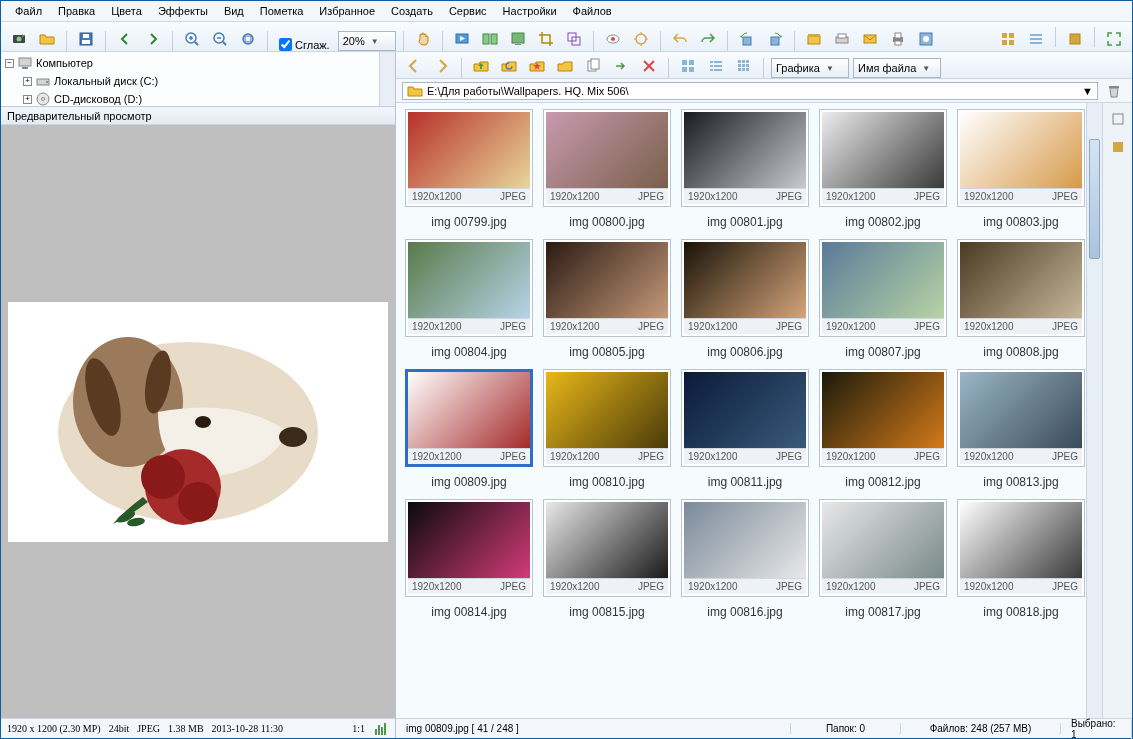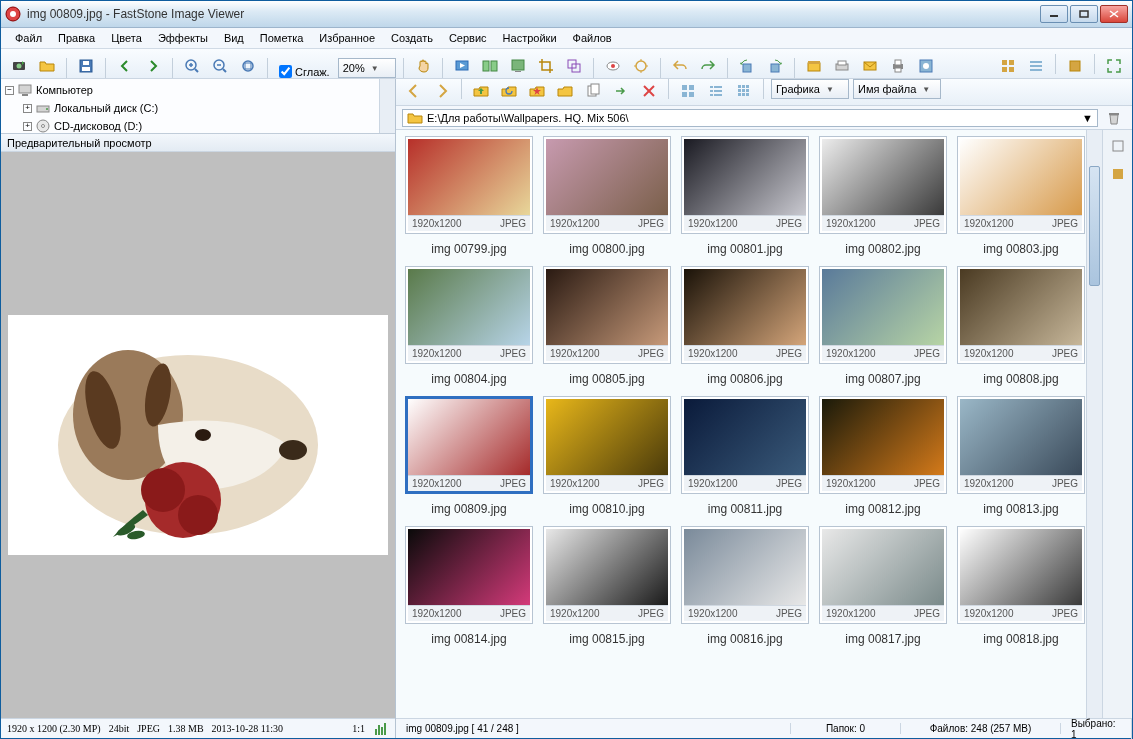--- a/index.html
+++ b/index.html
@@ -22,21 +22,21 @@
 .tree { height: 55px; background: #fcfdff; border-bottom: 1px solid #c0ccd9; overflow: hidden; padding: 2px 4px; position: relative; }
 .tree .node { display: flex; align-items: center; gap: 3px; padding: 1px 0; }
 .tree .node.indent1 { padding-left: 18px; }
 .tree .box { width: 9px; height: 9px; border: 1px solid #888; display: inline-flex; align-items: center; justify-content: center; font-size: 8px; line-height: 1; }
 .tree .treescroll { position: absolute; right: 0; top: 0; bottom: 0; width: 16px; background: #e8eef5; border-left: 1px solid #cbd6e2; }
 .previewhdr { height: 18px; background: linear-gradient(#f3f7fc,#e3ebf3); border-bottom: 1px solid #cbd6e2; display: flex; align-items: center; padding: 0 6px; }
 .preview { flex: 1; background: #bfbfbf; display: flex; align-items: center; justify-content: center; position: relative; }
 .preview .img { width: 380px; height: 240px; background: #fff; display: flex; align-items: center; justify-content: center; }
 .statusbarL { height: 20px; background: #f3f7fc; border-top: 1px solid #cbd6e2; display: flex; align-items: center; padding: 0 6px; gap: 8px; font-size: 10px; font-family: Liberation Serif, serif; }
 .right { flex: 1; display: flex; flex-direction: column; min-width: 0; }
-.toolbar2 { height: 27px; background: linear-gradient(#f9fcff,#e8f0f8); border-bottom: 1px solid #cbd6e2; display: flex; align-items: flex-start; padding: 0 6px; gap: 4px; }
+.toolbar2 { height: 27px; background: linear-gradient(#f9fcff,#e8f0f8); border-bottom: 1px solid #cbd6e2; display: flex; align-items: flex-end; padding: 0 6px; gap: 4px; }
 .pathbar { height: 24px; background: #f3f7fc; border-bottom: 1px solid #cbd6e2; display: flex; align-items: center; padding: 0 6px; gap: 4px; }
 .pathinput { flex: 1; height: 18px; border: 1px solid #a6b8ca; background: #fff; display: flex; align-items: center; padding: 0 4px; gap: 4px; }
 .thumbarea { flex: 1; background: #f6fbfd; overflow: hidden; position: relative; padding: 6px 2px 6px 8px; }
 .thumbgrid { display: grid; grid-template-columns: repeat(5, 130px); gap: 10px 8px; }
 .thumb { width: 130px; display: flex; flex-direction: column; align-items: center; }
 .thumbcard { width: 128px; border: 1px solid #b7c4d2; background: #fff; padding: 2px; }
 .thumbcard.selected { border: 3px solid #2f6fc1; padding: 0; }
 .thumbimg { width: 122px; height: 76px; background: linear-gradient(135deg,#88a,#556); }
 .thumbmeta { height: 16px; background: #eef2f6; border-top: 1px solid #d0d8e1; display: flex; justify-content: space-between; padding: 0 4px; font-size: 10px; color: #555; align-items: center; }
 .thumbname { font-size: 12px; margin-top: 8px; color: #333; }
@@ -50,45 +50,20 @@
 .ico { width: 16px; height: 16px; }
 .combo { display:flex; align-items:center; border:1px solid #a6b8ca; background:linear-gradient(#fff,#e8eef5); height:20px; padding:0 4px; gap:6px; cursor:pointer;}
 .combo .arrow{ font-size:8px; color:#555; }
 .rightbtns { margin-left:auto; display:flex; gap:4px;}
 </style>
 </head>
 <body>
 
 <div class="window">
 
-  <div class="titlebar">
-    <svg class="appicon" viewBox="0 0 16 16">
-        <circle cx="8" cy="8" r="7" fill="#d44" stroke="#800" stroke-width="1"></circle>
-        <circle cx="8" cy="8" r="3" fill="#fff"></circle>
-      </svg>
-    <div class="title">img 00809.jpg  -  FastStone Image Viewer</div>
-    <div class="winbtns">
-      <div class="winbtn">
-          <svg width="10" height="8">
-            <line x1="1" y1="6" x2="9" y2="6" stroke="#333" stroke-width="2"></line>
-          </svg>
-        </div>
-      <div class="winbtn">
-          <svg width="10" height="8">
-            <rect x="1" y="1" width="8" height="6" fill="none" stroke="#333" stroke-width="1.5"></rect>
-          </svg>
-        </div>
-      <div class="winbtn close">
-          <svg width="10" height="8">
-            <line x1="1" y1="1" x2="9" y2="7" stroke="#fff" stroke-width="1.5"></line>
-            <line x1="9" y1="1" x2="1" y2="7" stroke="#fff" stroke-width="1.5"></line>
-          </svg>
-        </div>
-    </div>
-  </div>
 
   <div class="menubar" id="menubar">
       <div class="mi">Файл</div>
       <div class="mi">Правка</div>
       <div class="mi">Цвета</div>
       <div class="mi">Эффекты</div>
       <div class="mi">Вид</div>
       <div class="mi">Пометка</div>
       <div class="mi">Избранное</div>
       <div class="mi">Создать</div>

